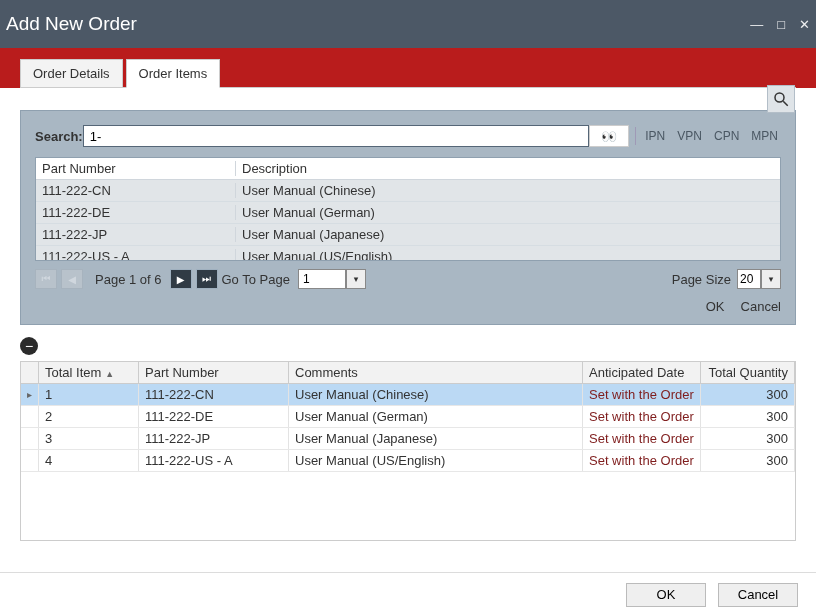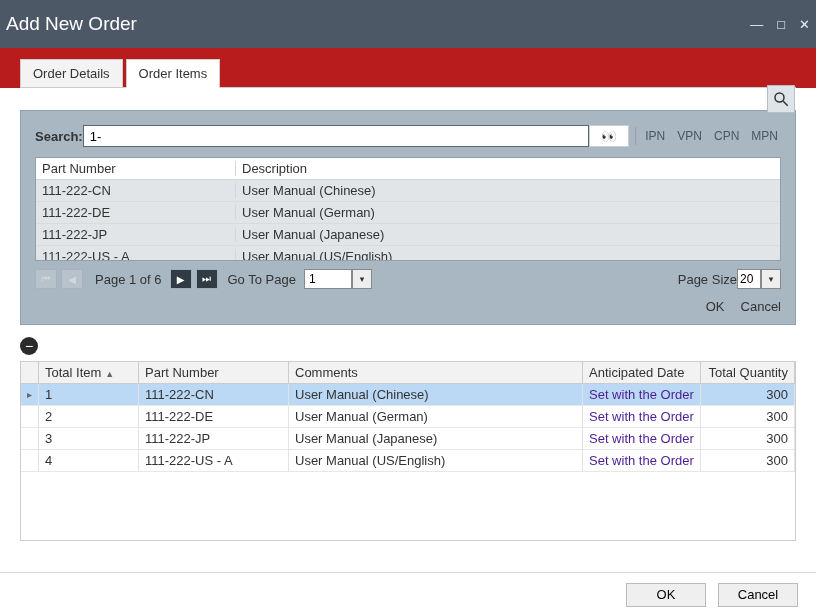--- a/index.html
+++ b/index.html
@@ -68,21 +68,21 @@
 
 .order-tbl{border:1px solid #ccc;width:100%;height:180px;background:#fff;display:flex;flex-direction:column}
 .order-tbl .hd,.order-tbl .row{display:flex;align-items:stretch;height:22px}
 .order-tbl .hd{background:#f2f2f2;border-bottom:1px solid #ccc;font-size:13px}
 .order-tbl .row{border-bottom:1px solid #e7e7e7;font-size:13px}
 .order-tbl .row.sel{background:#bbd9f4}
 .order-tbl .c0{width:18px;border-right:1px solid #dedede;display:flex;align-items:center;justify-content:center;color:#666;font-size:10px}
 .order-tbl .c1{width:100px}
 .order-tbl .c2{width:150px}
 .order-tbl .c3{flex:1}
-.order-tbl .c4{width:118px;color:#4c1d95}
+.order-tbl .c4{width:118px;color:#7f1d1d}
 .order-tbl .c5{width:94px;text-align:right}
 .order-tbl .cell{padding:3px 6px;border-right:1px solid #e3e3e3;overflow:hidden;white-space:nowrap;text-overflow:ellipsis}
 .order-tbl .hd .cell{border-right:1px solid #ccc;color:#333}
 .sort-ind{font-size:9px;margin-left:4px;color:#666}
 .order-tbl .pad{flex:1}
 
 
 .footer{position:absolute;bottom:0;left:0;right:0;height:44px;border-top:1px solid #dcdcdc;display:flex;justify-content:flex-end;align-items:center;gap:12px;padding:0 18px;background:#fff}
 .footer button{min-width:80px;height:24px;background:#efefef;border:1px solid #bbb;font-size:13px;cursor:pointer}
 
@@ -159,25 +159,25 @@
             </div>
           </div>
       </div>
 
       <div class="pager">
         <div class="navbtn disabled">⏮</div>
         <div class="navbtn disabled">◀</div>
         <span style="margin:0 8px">Page 1 of 6</span>
         <div class="navbtn" style="background:#303b45">▶</div>
         <div class="navbtn" style="background:#303b45">⏭</div>
-        <span style="margin:0 8px 0 6px">Go To Page</span>
+        <span style="margin:0 8px 0 0">Go To Page</span>
         <input class="goto-input" value="1" style="">
         <div class="dd">▾</div>
         <div class="spacer"></div>
-        <span style="">Page Size</span>
+        <span style="margin-right:6px">Page Size</span>
         <input class="ps-input" value="20" style="">
         <div class="dd">▾</div>
       </div>
 
       <div class="panel-btns">
         <span>OK</span>
         <span>Cancel</span>
       </div>
     </div>
 

